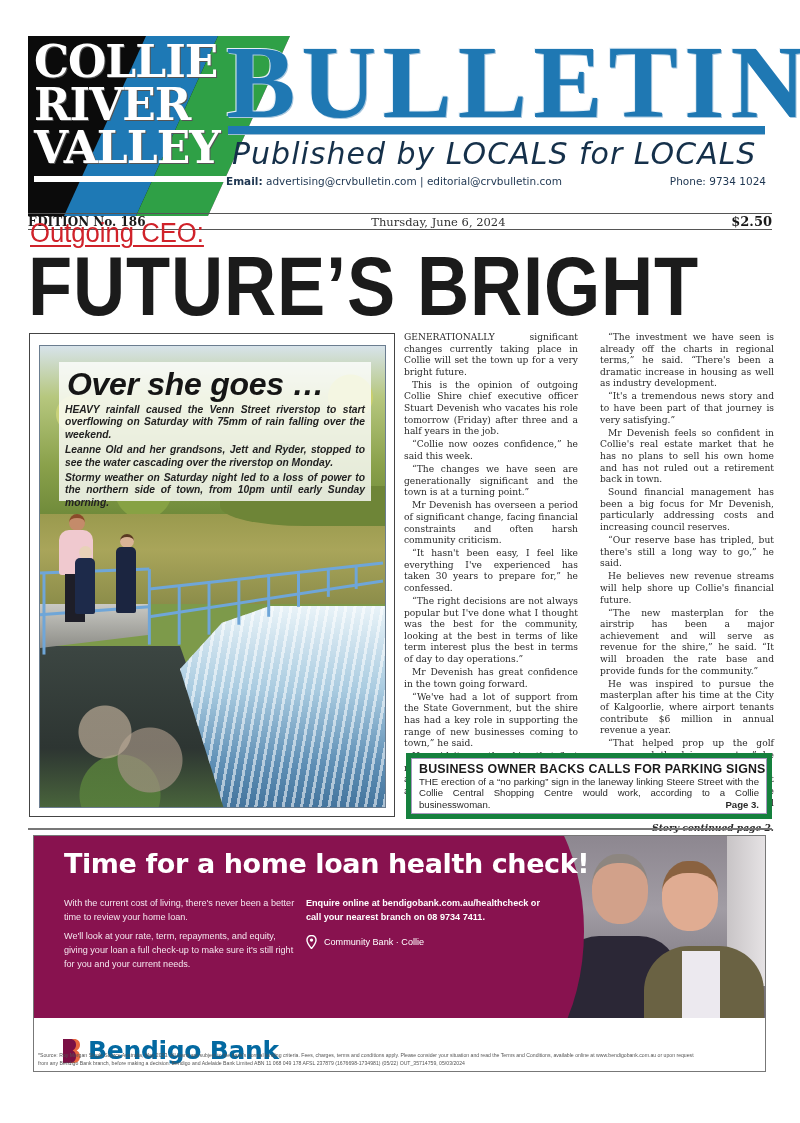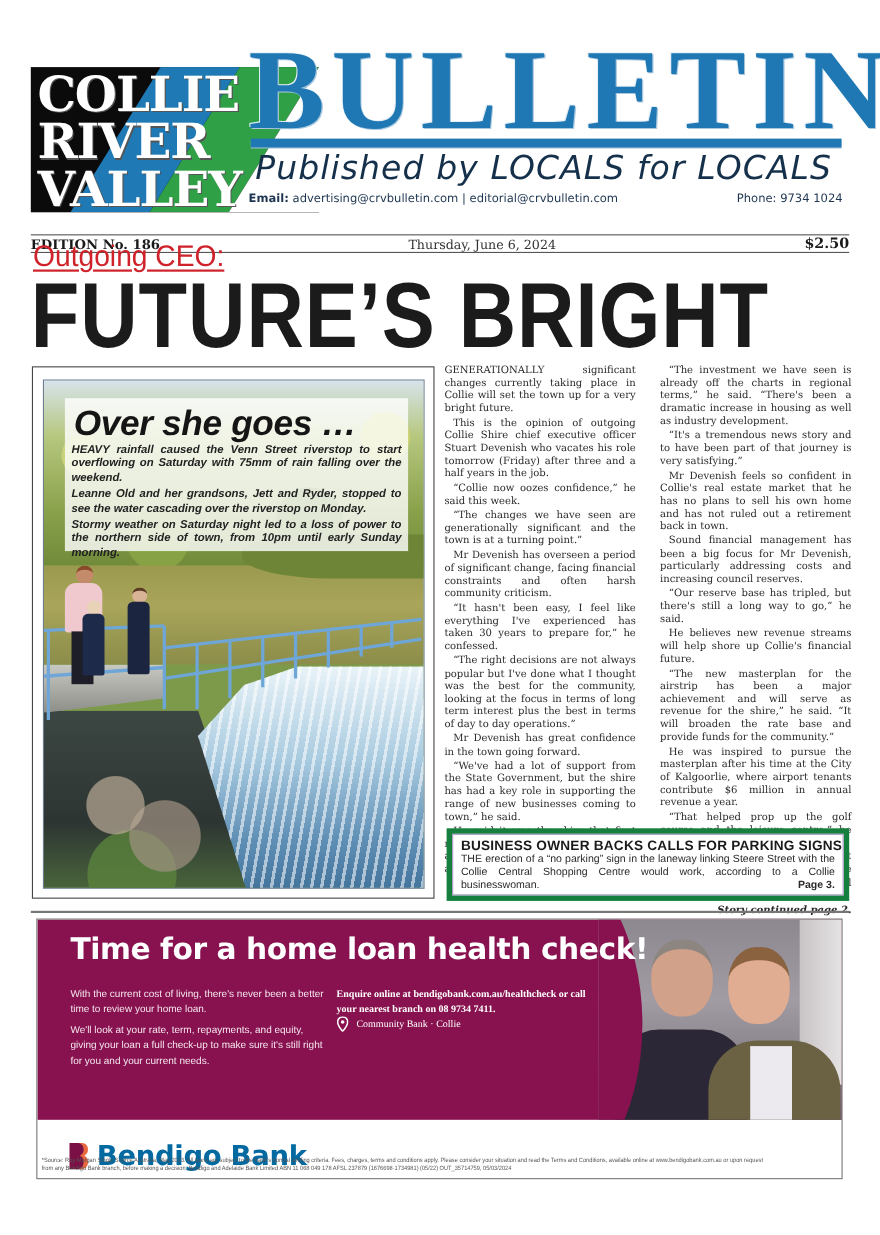--- a/index.html
+++ b/index.html
@@ -2,23 +2,22 @@
 <html><head>
 <meta charset="utf-8">
 <style>
   * { box-sizing: border-box; margin: 0; padding: 0; }
   html, body { width: 800px; height: 1123px; background: #ffffff; overflow: hidden; }
   body { position: relative; font-family: "DejaVu Serif", serif; color: #1a1a1a; }
 
   
   .masthead { position: absolute; left: 28px; top: 36px; width: 740px; height: 156px; }
   .logo-block {
-    position: absolute; left: 0; top: 0; width: 262px; height: 132px; overflow: hidden;
+    position: absolute; left: 0; top: 0; width: 262px; height: 180px; overflow: hidden;
     background: #0b0b0b;
-    margin-top: 25px;
   }
   .logo-block .stripe-blue {
     position: absolute; left: 0; top: 0; width: 100%; height: 100%;
     background: #1e79b5;
     clip-path: polygon(118px 0, 190px 0, 108px 100%, 36px 100%);
   }
   .logo-block .stripe-green {
     position: absolute; left: 0; top: 0; width: 100%; height: 100%;
     background: #2fa046;
     clip-path: polygon(190px 0, 262px 0, 262px 0, 180px 100%, 108px 100%);
@@ -225,24 +224,24 @@
     font-family: "DejaVu Sans", sans-serif; font-size: 27px; color: #ffffff; letter-spacing: -0.4px;
     white-space: nowrap;
   }
   .ad-left {
     position: absolute; left: 30px; top: 60px; width: 232px;
     font-family: Liberation Sans, sans-serif; font-size: 9.1px; line-height: 14px; color: #f4e5ee;
   }
   .ad-left p + p { margin-top: 5px; }
   .ad-right {
     position: absolute; left: 272px; top: 60px; width: 240px;
-    font-family: Liberation Serif, serif; font-size: 9.1px; line-height: 14px; color: #ffffff;
+    font-family: Liberation Sans, sans-serif; font-size: 9.1px; line-height: 14px; color: #ffffff;
   }
   .ad-right .cta { font-weight: bold; }
-  .ad-branch { margin-top: 0; display: flex; align-items: flex-end; gap: 7px; }
+  .ad-branch { margin-top: 11px; display: flex; align-items: flex-end; gap: 7px; }
   .pin-icon { width: 11px; height: 14px; display: inline-block; }
 
   .bb-logo {
     position: absolute; left: 29px; top: 200px; display: flex; align-items: center; gap: 8px;
   }
   .bb-mark { width: 17px; height: 24px; position: relative; }
   .bb-name { font-family: "DejaVu Sans", sans-serif; font-weight: bold; font-size: 25px; color: #0369a1; letter-spacing: -0.3px; }
 
   .disclaimer {
     position: absolute; left: 4px; top: 215px; width: 725px;
@@ -338,21 +337,21 @@
 </figure>
 
 <article class="article">
   <div class="col">
     <p class="lead">GENERATIONALLY significant changes currently taking place in Collie will set the town up for a very bright future.</p>
     <p>This is the opinion of outgoing Collie Shire chief executive officer Stuart Devenish who vacates his role tomorrow (Friday) after three and a half years in the job.</p>
     <p>“Collie now oozes confidence,” he said this week.</p>
     <p>“The changes we have seen are generationally significant and the town is at a turning point.”</p>
     <p>Mr Devenish has overseen a period of significant change, facing financial constraints and often harsh community criticism.</p>
     <p>“It hasn't been easy, I feel like everything I've experienced has taken 30 years to prepare for,” he confessed.</p>
-    <p>“The right decisions are not always popular but I've done what I thought was the best for the community, looking at the focus in terms of long term interest plus the best in terms of day to day operations.”</p>
+    <p>“The right decisions are not always popular but I've done what I thought was the best for the community, looking at the best in terms of like term interest plus the best in terms of day to day operations.”</p>
     <p>Mr Devenish has great confidence in the town going forward.</p>
     <p>“We've had a lot of support from the State Government, but the shire has had a key role in supporting the range of new businesses coming to town,” he said.</p>
     <p>He said it was the shire that first recognised and raised the issues around housing, and to that end has addressed “investment enablers”.</p>
   </div>
   <div class="col">
     <p>“The investment we have seen is already off the charts in regional terms,” he said. “There's been a dramatic increase in housing as well as industry development.</p>
     <p>“It's a tremendous news story and to have been part of that journey is very satisfying.”</p>
     <p>Mr Devenish feels so confident in Collie's real estate market that he has no plans to sell his own home and has not ruled out a retirement back in town.</p>
     <p>Sound financial management has been a big focus for Mr Devenish, particularly addressing costs and increasing council reserves.</p>
     <p>“Our reserve base has tripled, but there's still a long way to go,” he said.</p>

